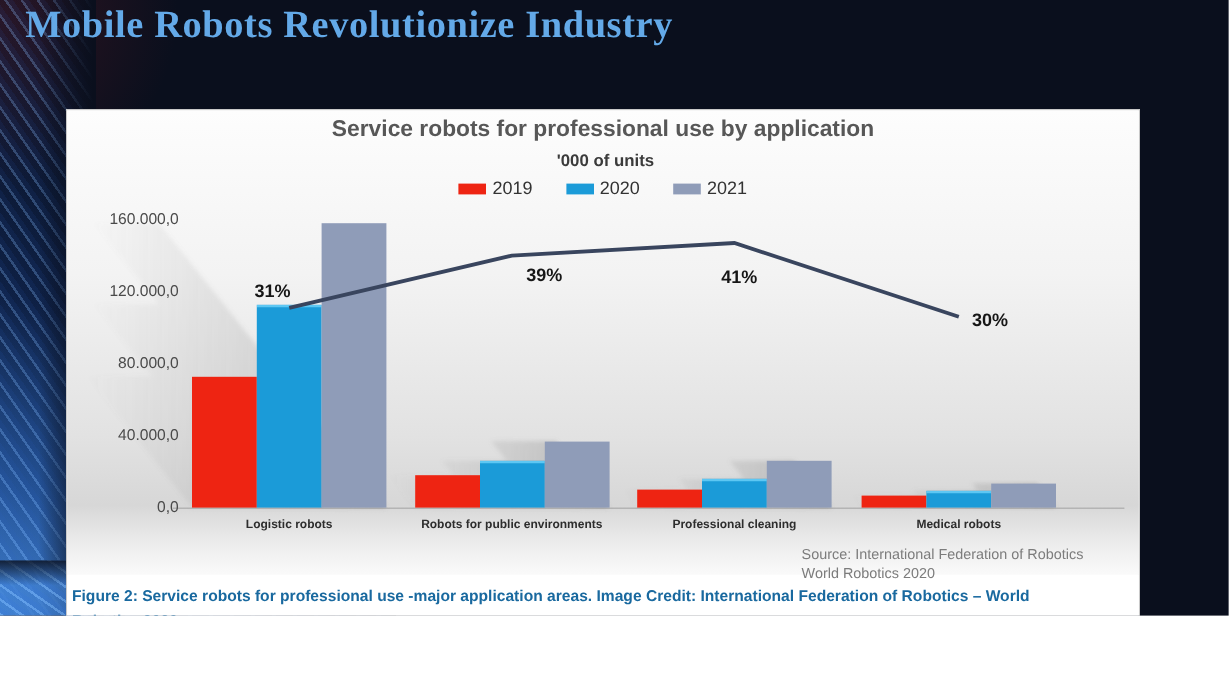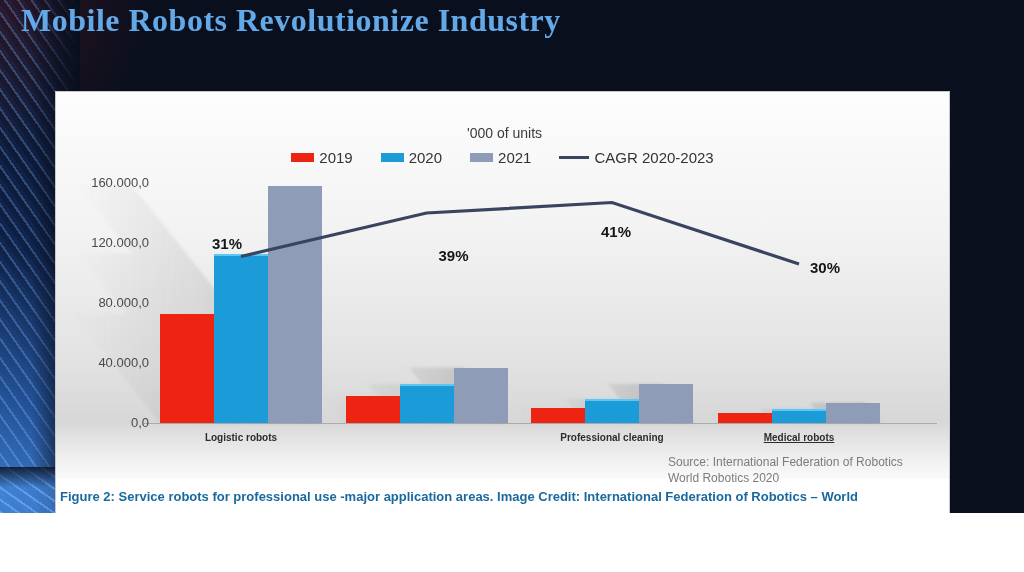--- a/index.html
+++ b/index.html
@@ -22,21 +22,21 @@
                linear-gradient(to top, transparent 55%, rgba(10,15,29,.85) 100%);}
   .slide-title{position:absolute;left:21px;top:2px;margin:0;z-index:2;
     font-family:"Liberation Serif",serif;font-size:32px;font-weight:bold;color:#63a9e8;letter-spacing:.5px;}
   .panel{position:absolute;left:55px;top:91px;width:893px;height:441px;z-index:1;
     background:#fff;border:1px solid #c9c9c9;box-sizing:content-box;}
   .chart{position:absolute;left:0;top:0;width:893px;height:387px;
     background:linear-gradient(180deg,#fdfdfd 0%,#f3f3f3 35%,#e2e2e2 70%,#d7d7d7 85%,#eeeeee 94%,#fafafa 100%);}
   .chart-title{position:absolute;top:5px;left:0;right:0;text-align:center;z-index:4;
     font-size:19px;font-weight:bold;color:#575757;}
   .chart-subtitle{position:absolute;top:33px;left:4px;right:0;text-align:center;z-index:4;
-    font-size:14px;font-weight:normal;color:#3b3b3b;}
+    font-size:14px;font-weight:bold;color:#3b3b3b;}
   .legend{position:absolute;left:0;right:0;top:57px;display:flex;justify-content:center;
     align-items:flex-start;gap:28px;z-index:4;}
   .leg-item{display:flex;align-items:center;gap:5px;font-size:15px;color:#333;}
   .leg-swatch{width:23px;height:9px;display:inline-block;}
   .leg-line{width:30px;height:3px;display:inline-block;}
   .layer{position:absolute;left:0;top:0;pointer-events:none;}
   .z1{z-index:1;} .z3{z-index:3;}
   .axis-line{position:absolute;left:88px;right:12px;top:331px;height:1px;background:#ababab;z-index:1;}
   .bar{position:absolute;z-index:2;}
   .ytick{position:absolute;right:800px;white-space:nowrap;z-index:4;font-size:13px;color:#4a4a4a;}
@@ -50,37 +50,34 @@
 </head>
 <body>
 
 <div class="slide">
   <div class="swirl-left"></div>
   <div class="swirl-bottom"></div>
   <h1 class="slide-title">Mobile Robots Revolutionize Industry</h1>
 
   <div class="panel">
     <div class="chart" id="chart">
+      <div class="chart-title">Service robots for professional use by application</div>
       <div class="chart-subtitle">'000 of units</div>
       <div class="legend" id="legend">
           <div class="leg-item">
             <span class="leg-swatch" style="background: rgb(238, 36, 18);"></span>
             <span>2019</span>
           </div>
           <div class="leg-item">
             <span class="leg-swatch" style="background: rgb(27, 155, 216);"></span>
             <span>2020</span>
           </div>
           <div class="leg-item">
             <span class="leg-swatch" style="background: rgb(143, 156, 184);"></span>
             <span>2021</span>
-          </div>
-          <div class="leg-item">
-            <span class="leg-line" style="background: rgb(57, 69, 94);"></span>
-            <span>CAGR 2020-2023</span>
           </div>
         </div>
       <div class="axis-line"></div>
     <div class="ytick" style="top: 83px;">160.000,0</div>
         <div class="ytick" style="top: 143px;">120.000,0</div>
         <div class="ytick" style="top: 203px; margin-left: 22px;">80.000,0</div>
         <div class="ytick" style="top: 263px;">40.000,0</div>
         <div class="ytick" style="top: 323px;">0,0</div>
         <svg width="893" height="387" viewBox="0 0 893 387" class="layer z1">
           <defs>
@@ -107,26 +104,27 @@
         <div class="bar" style="left: 529px; top: 307px; width: 54px; height: 24px; background: rgb(27, 155, 216); box-shadow: rgba(110, 210, 250, 0.8) 0px 2px 0px inset;"></div>
         <div class="bar" style="left: 716px; top: 316.75px; width: 54px; height: 14.25px; background: rgb(27, 155, 216); box-shadow: rgba(110, 210, 250, 0.8) 0px 2px 0px inset;"></div>
         <div class="bar" style="left: 212px; top: 94px; width: 54px; height: 237px; background: rgb(143, 156, 184);"></div>
         <div class="bar" style="left: 397.5px; top: 275.5px; width: 54px; height: 55.5px; background: rgb(143, 156, 184);"></div>
         <div class="bar" style="left: 583px; top: 292px; width: 54px; height: 39px; background: rgb(143, 156, 184);"></div>
         <div class="bar" style="left: 770px; top: 310.75px; width: 54px; height: 20.25px; background: rgb(143, 156, 184);"></div>
         <svg width="893" height="387" viewBox="0 0 893 387" class="layer z3">
           <polyline points="185,164.5 370.5,121.0 556,110.5 743,172.0" fill="none" stroke="#39455e" stroke-width="3.2"></polyline>
         </svg>
         <div class="pct" style="left: 171px; top: 150.5px;">31%</div>
-        <div class="pct" style="left: 397.5px; top: 138px; margin-top: 25px;">39%</div>
+        <div class="pct" style="left: 397.5px; top: 138px;">39%</div>
         <div class="pct" style="left: 560px; top: 138.5px;">41%</div>
         <div class="pct" style="left: 769px; top: 175px;">30%</div>
         <div class="xlabel" style="left: 100px; top: 338px;">Logistic robots</div>
+        <div class="xlabel" style="left: 285.5px; top: 338px;">Robots for public environments</div>
         <div class="xlabel" style="left: 471px; top: 338px;">Professional cleaning</div>
-        <div class="xlabel" style="left: 658px; top: 338px; text-decoration: underline;">Medical robots</div>
+        <div class="xlabel" style="left: 658px; top: 338px;">Medical robots</div>
       </div>
     <div class="source">
       <div>Source: International Federation of Robotics</div>
       <div>World Robotics 2020</div>
     </div>
     <div class="caption">Figure 2: Service robots for professional use -major application areas. Image Credit: International Federation of Robotics – World Robotics 2020</div>
   </div>
 </div>
 
 </body></html>

